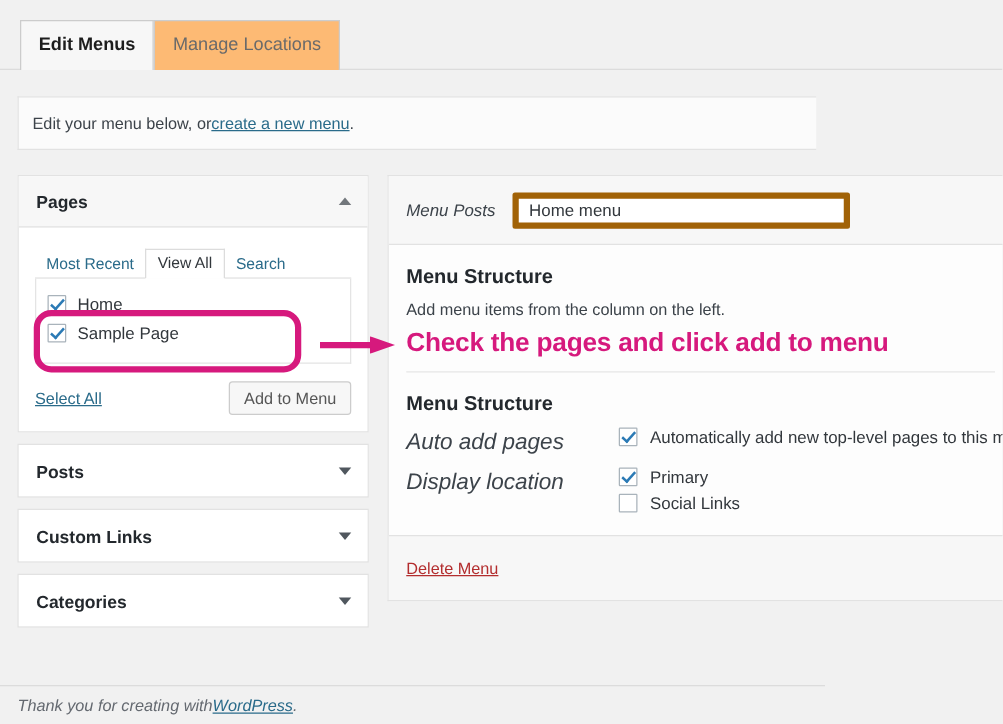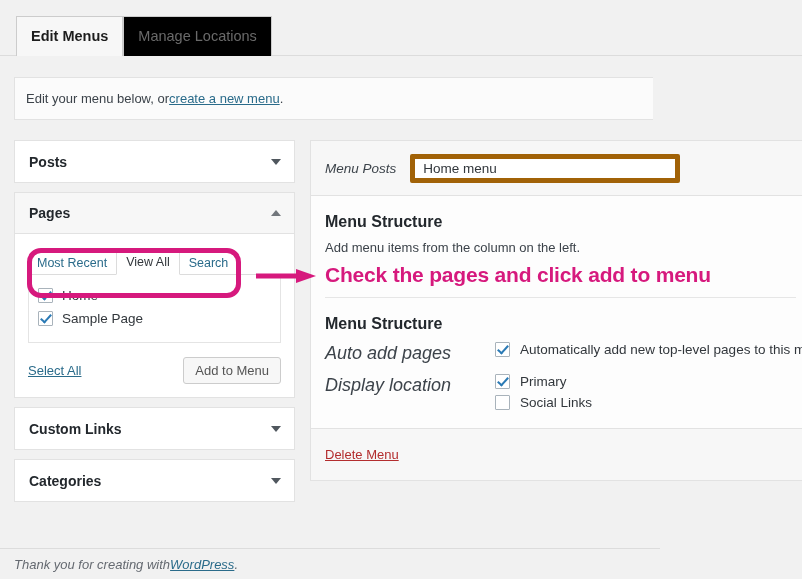--- a/index.html
+++ b/index.html
@@ -39,21 +39,21 @@
   }
   .nav-tab {
     display: inline-block;
     vertical-align: bottom;
     box-sizing: border-box;
     height: 40px;
     line-height: 38px;
     padding: 0 14px;
     border: 1px solid #ccc;
     border-bottom: none;
-    background: #000000;
+    background: #fdba74;
     color: #6a6a6a;
     font-size: 14.5px;
     position: relative;
     z-index: 1;
     white-space: nowrap;
   }
   .nav-tab.active {
     background: #f7f7f7;
     color: #1d1d1d;
     font-weight: bold;
@@ -368,27 +368,20 @@
   <span class="nav-tab active">Edit Menus</span><span class="nav-tab">Manage Locations</span>
 </div>
 
 <div class="notice">
   <span>Edit your menu below, or </span>
     <a class="link" href="#">create a new menu</a>
     <span>.</span>
 </div>
 
 <div class="col-left">
-
-  <div class="panel collapsed">
-    <div class="panel-head">
-      <span class="panel-title">Posts</span>
-      <span class="caret down"></span>
-    </div>
-  </div>
 
   <div class="panel">
     <div class="panel-head">
       <span class="panel-title">Pages</span>
       <span class="caret up"></span>
     </div>
     <div class="panel-body">
 
       <div class="inner-tabs">
         <span class="inner-tab">Most Recent</span>
@@ -404,20 +397,27 @@
         <div class="page-row">
           <span class="cb checked"></span>
           <span class="page-label">Sample Page</span>
         </div>
       </div>
 
       <div class="actions-row">
         <a class="link" href="#">Select All</a>
         <button class="btn-secondary">Add to Menu</button>
       </div>
+    </div>
+  </div>
+
+  <div class="panel collapsed">
+    <div class="panel-head">
+      <span class="panel-title">Posts</span>
+      <span class="caret down"></span>
     </div>
   </div>
 
   <div class="panel collapsed">
     <div class="panel-head">
       <span class="panel-title">Custom Links</span>
       <span class="caret down"></span>
     </div>
   </div>
 

